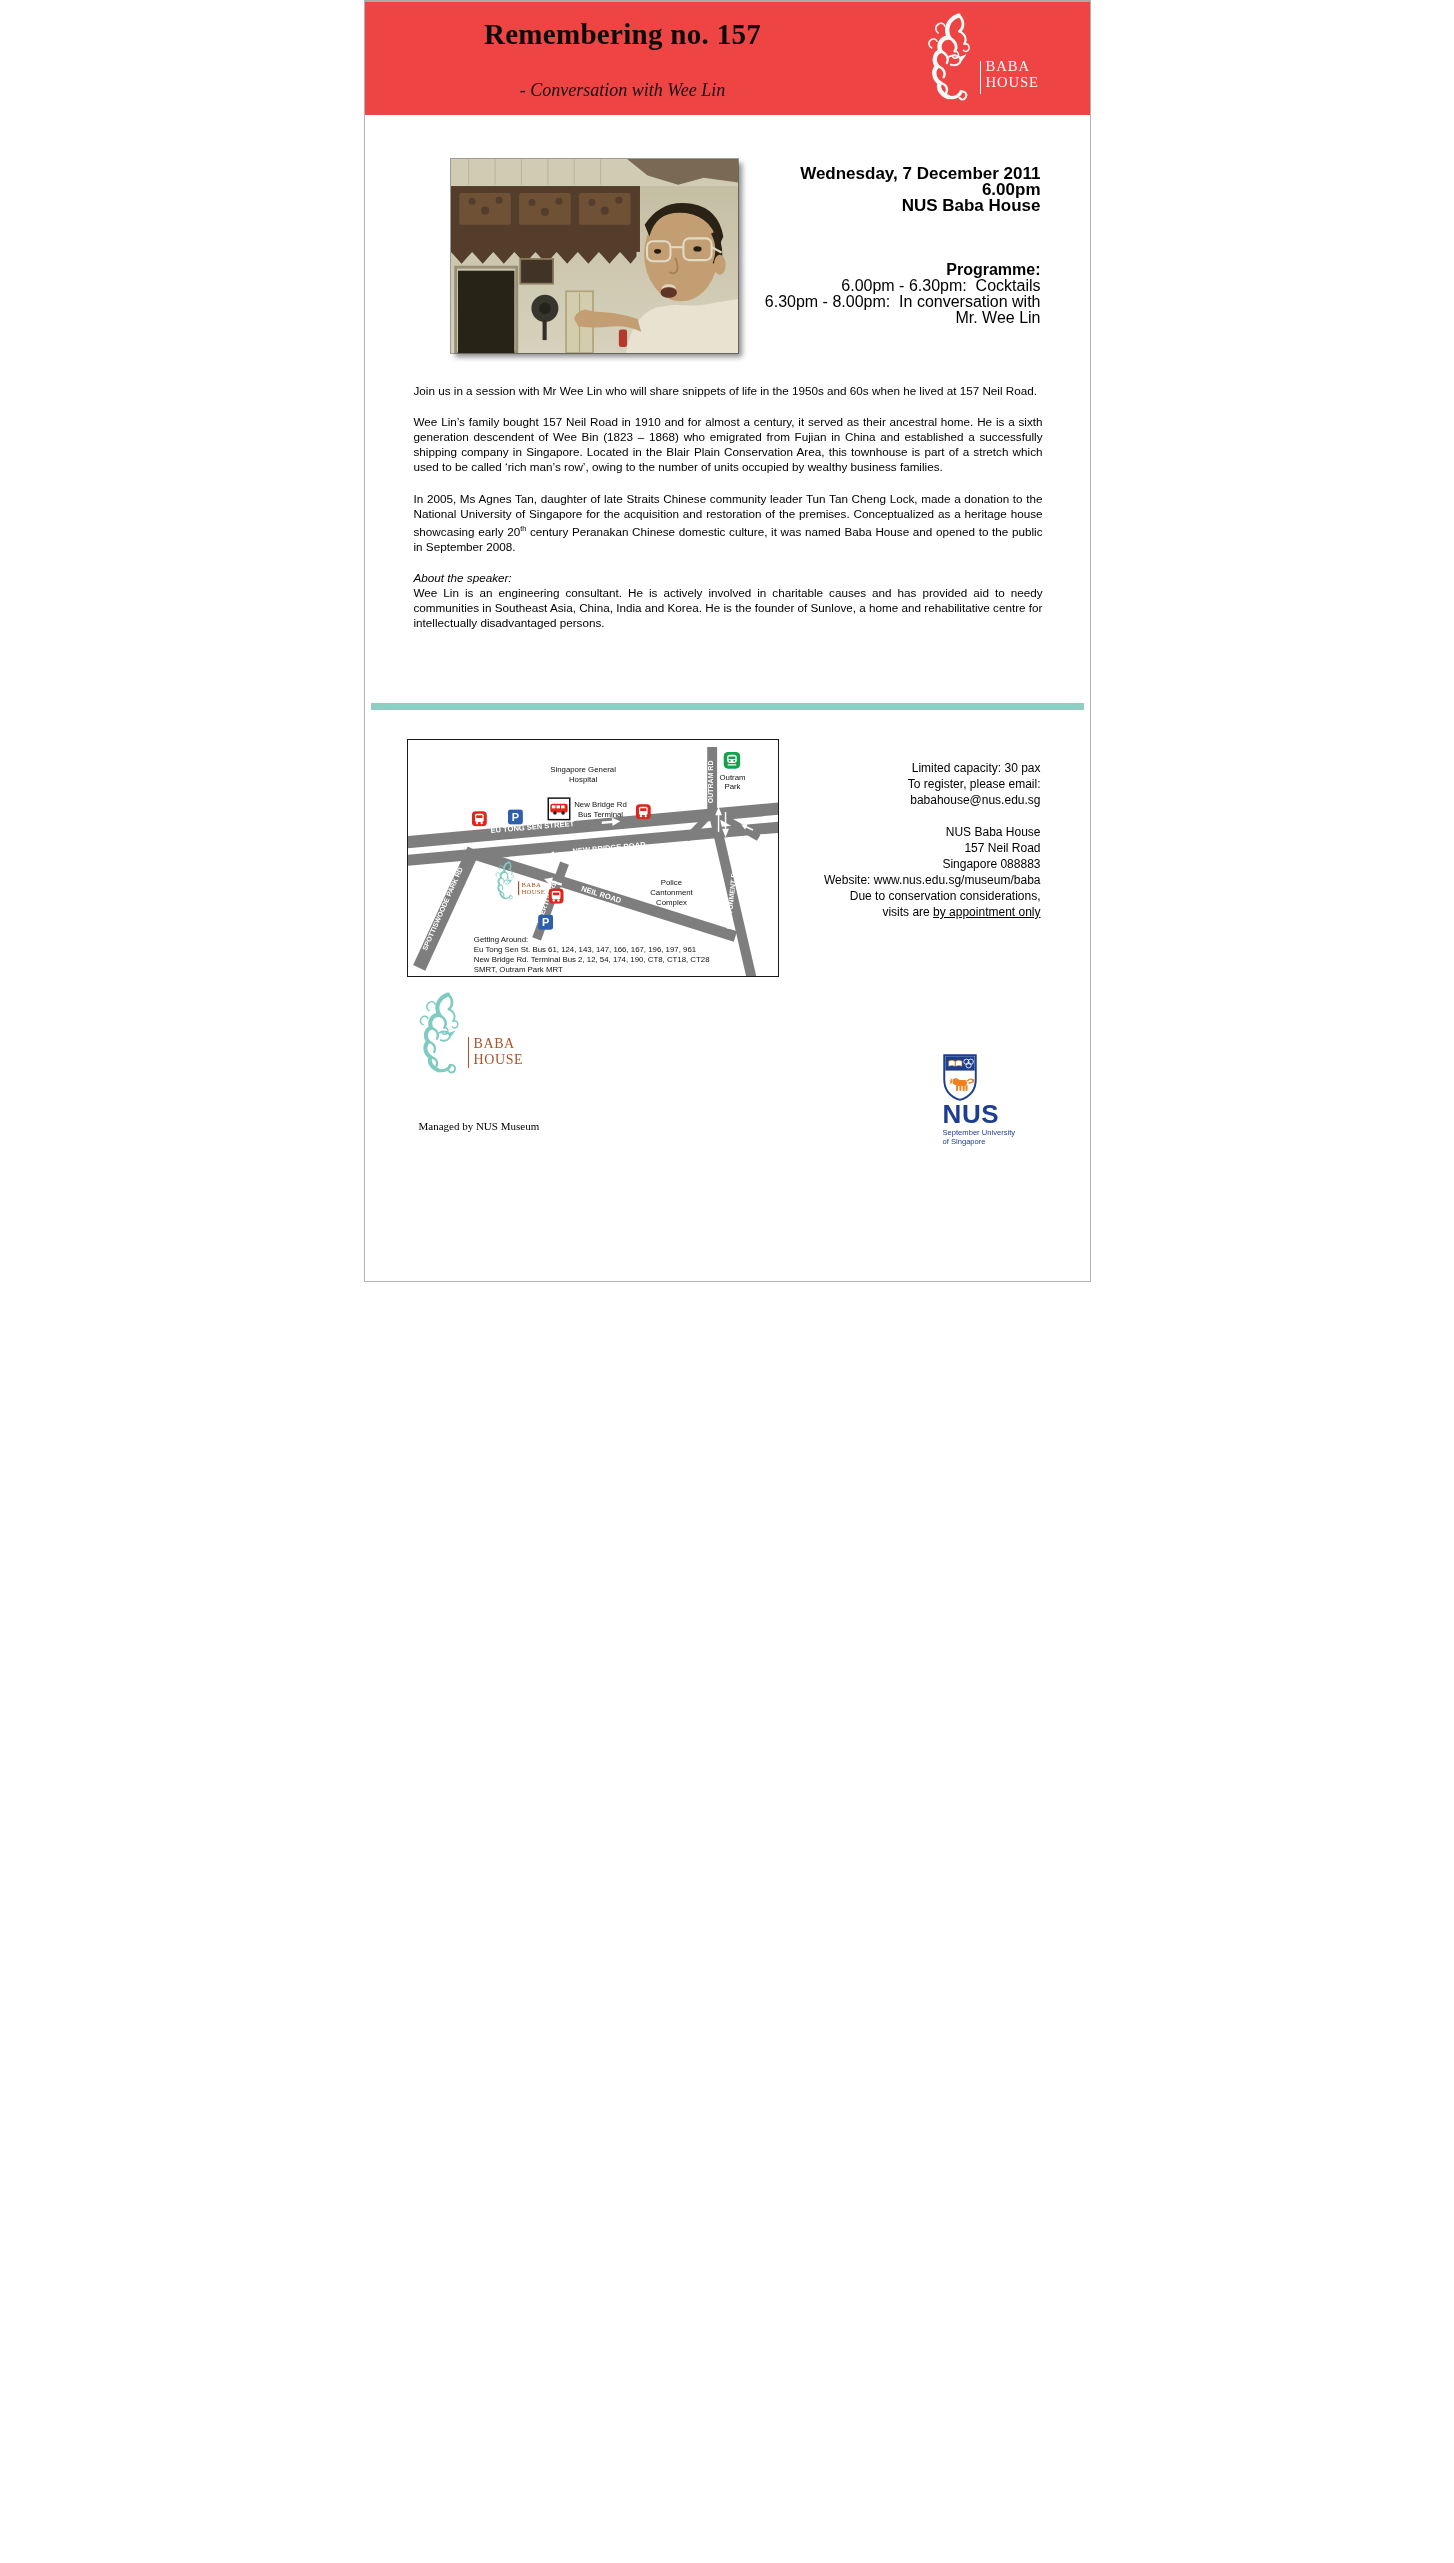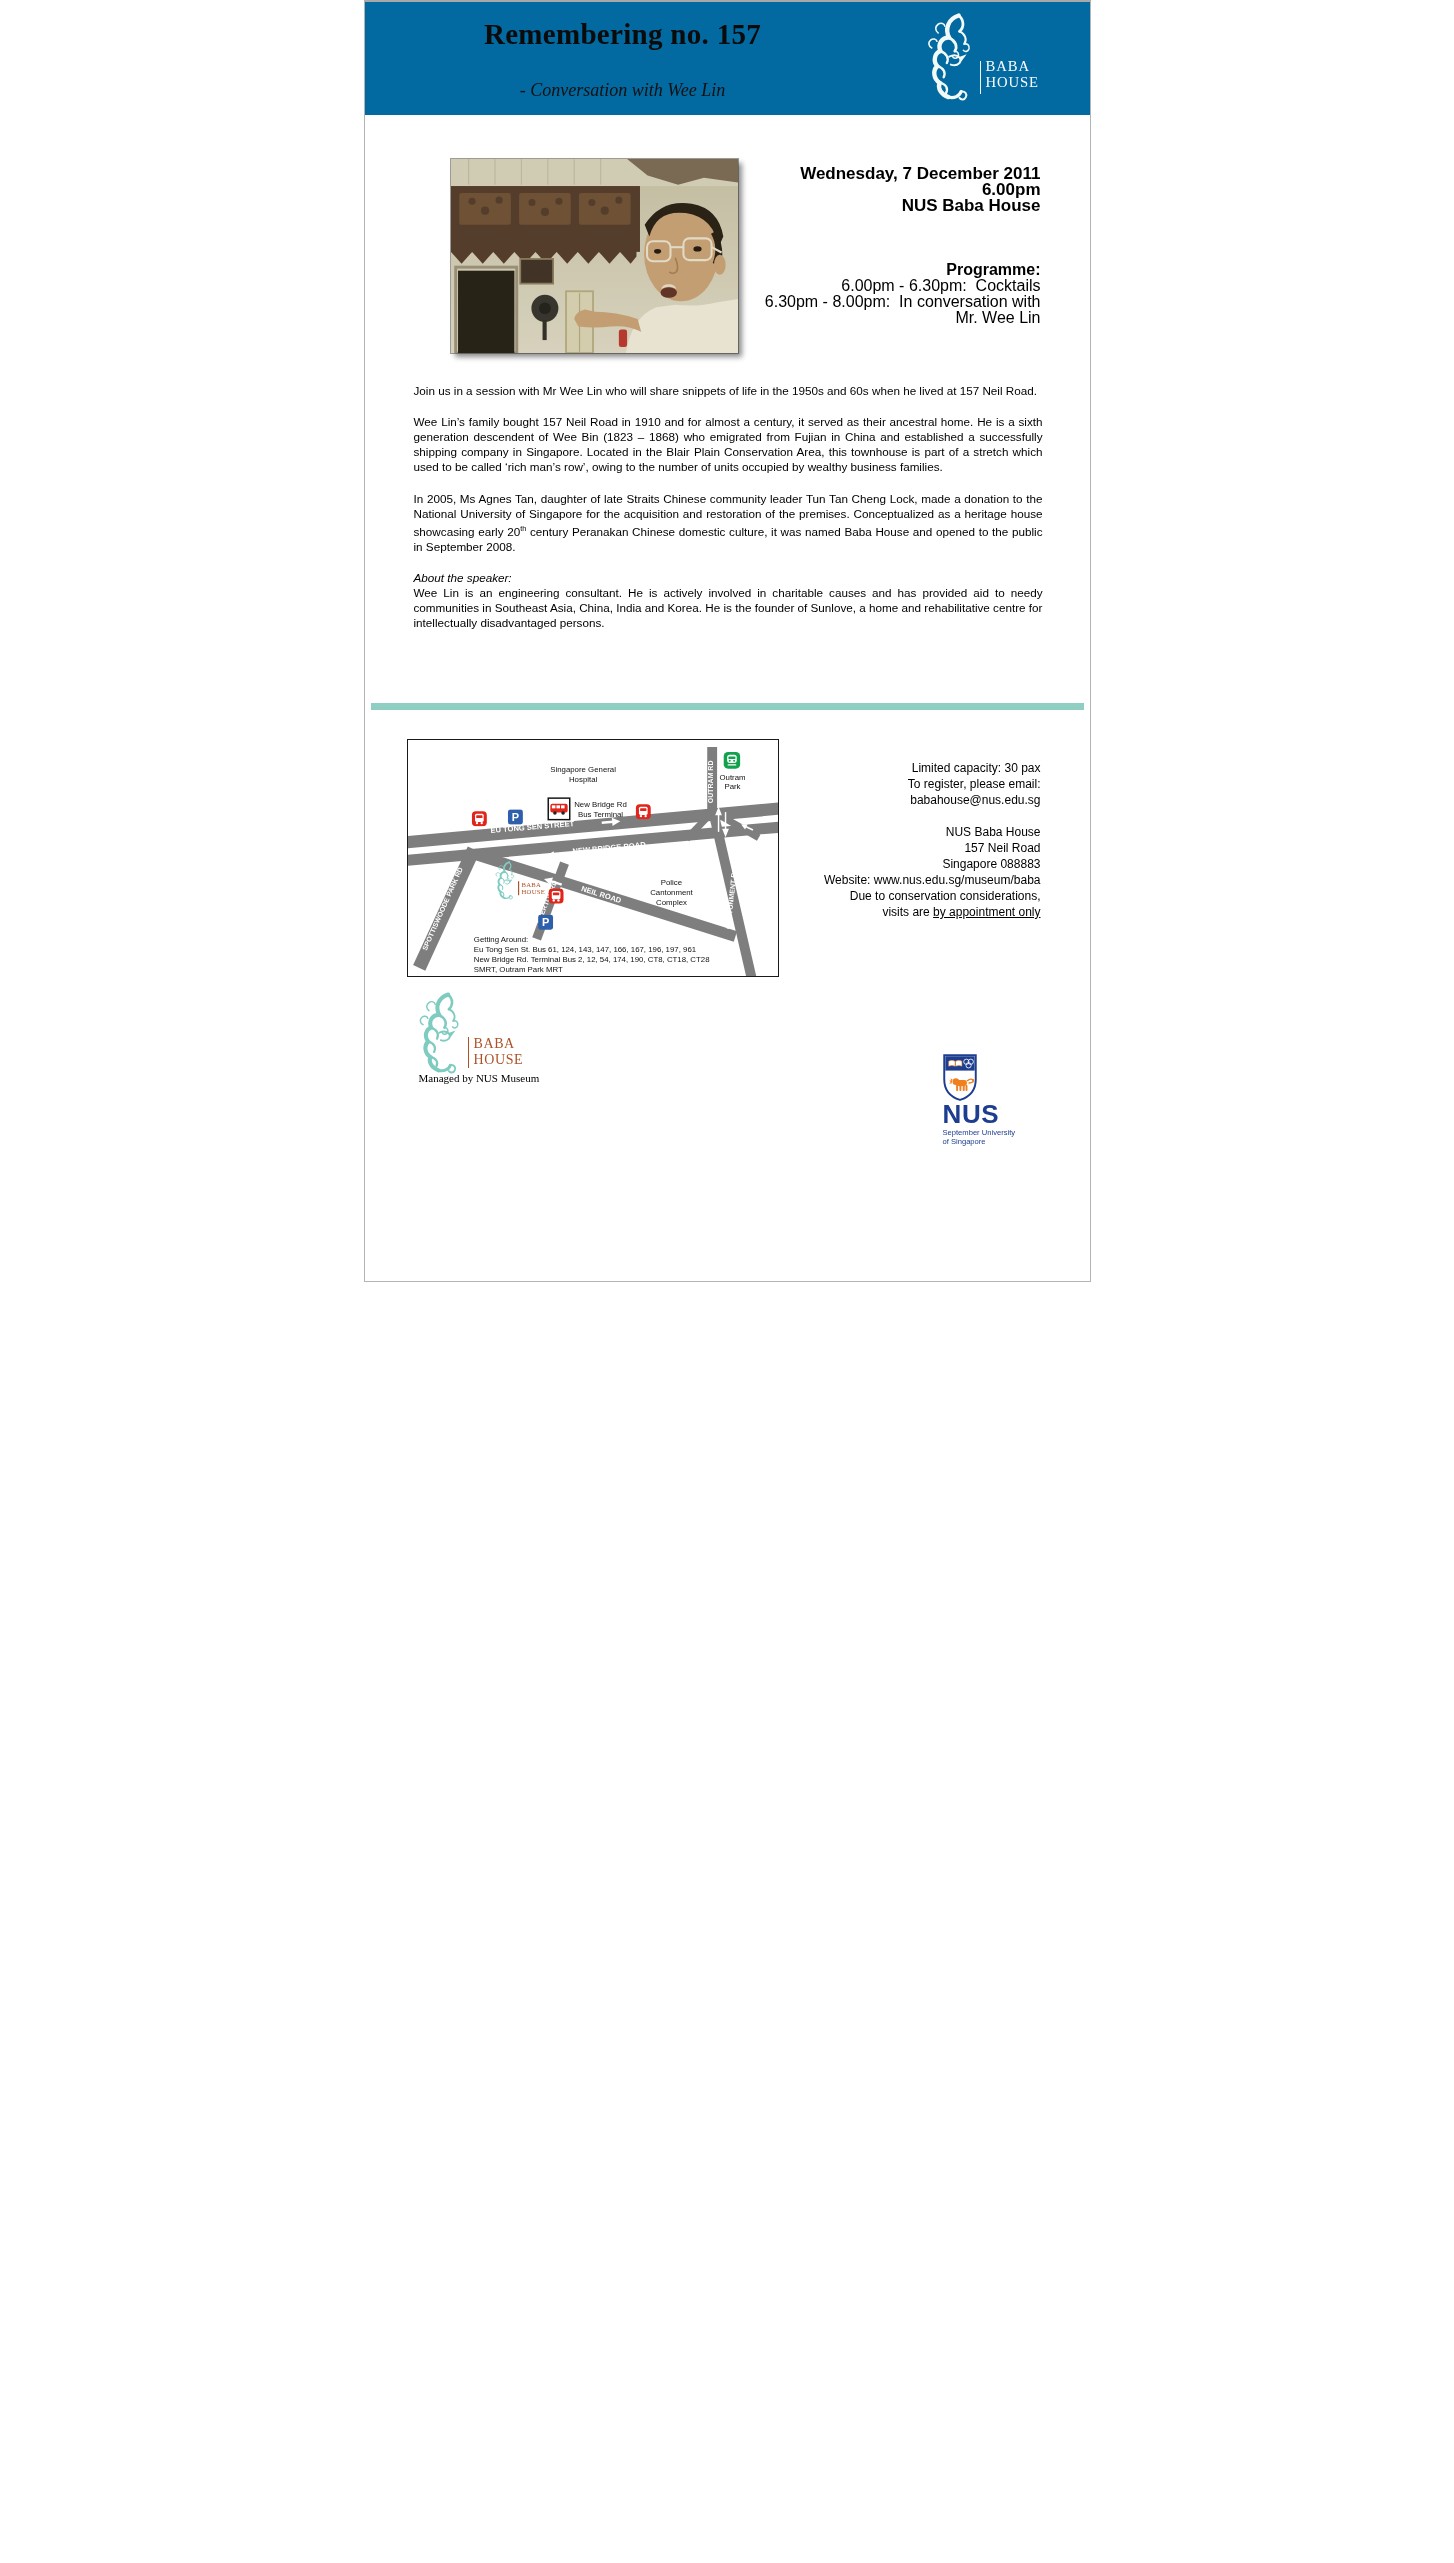--- a/index.html
+++ b/index.html
@@ -4,21 +4,21 @@
 <style>
   html,body{margin:0;padding:0;background:#ffffff;}
   .page{
     position:relative; width:727px; height:1282px; margin:0 auto;
     background:#fff; box-sizing:border-box;
     border-top:2.9px solid #a9a9a9; border-left:1.2px solid #b4b4b4;
     border-right:1.2px solid #b4b4b4; border-bottom:1.2px solid #b4b4b4;
     font-family:"Liberation Sans",sans-serif; color:#000; overflow:hidden;
   }
   
-  .header{position:absolute;left:0;top:0;width:100%;height:113px;background:#0369a1;}
+  .header{position:absolute;left:0;top:0;width:100%;height:113px;background:#ef4444;}
   .titlebox{position:absolute;left:32px;top:0;width:452px;height:100%;text-align:center;}
   .title{margin:0;padding-top:16px;font-family:"Liberation Serif",serif;font-weight:700;font-size:29px;letter-spacing:0.3px;color:#0b0b0b;}
   .subtitle{margin:14px;padding-top:15.2px;font-family:"Liberation Serif",serif;font-style:italic;font-size:18px;color:#111;}
   .header-logo{position:absolute;right:32px;top:5.9px;width:135px;height:103px;}
   .header-logo .phx{position:absolute;left:0;top:2.3px;width:54px;height:95px;color:#F2FAF7;}
   .header-logo .rule{position:absolute;left:57px;top:53px;width:1.8px;height:33px;background:#F2FAF7;}
   .header-logo .bh{position:absolute;left:63px;top:50px;color:#fdfefe;font-family:"Liberation Serif",serif;font-size:14.7px;line-height:16.4px;letter-spacing:0.9px;}
   
   .photo{position:absolute;left:86px;top:157px;width:287px;height:194px;
     box-shadow:3.5px 4.1px 5.3px rgba(0,0,0,.45);outline:0.6px solid rgba(40,40,30,.45);background:#cfcab2;}
@@ -43,21 +43,21 @@
   .maplbl{fill:#111;font-family:"Liberation Sans",sans-serif;}
   
   .register{position:absolute;right:49px;top:758px;width:328px;text-align:right;font-size:12px;line-height:16px;}
   .register .gap{height:16px;}
   .u{text-decoration:underline;}
   
   .footer-baba{position:absolute;left:50px;top:987px;width:194px;height:94px;}
   .footer-baba .phx{position:absolute;left:0;top:0;width:50px;height:89px;color:#7ECBC0;}
   .footer-baba .rule{position:absolute;left:53px;top:48px;width:1.8px;height:30.5px;background:#AC5227;}
   .footer-baba .bh{position:absolute;left:59px;top:47px;color:#AC5227;font-family:"Liberation Serif",serif;font-size:14px;line-height:16px;letter-spacing:0.6px;}
-  .managed{position:absolute;left:54px;top:1070px;font-family:"Liberation Serif",serif;font-size:11px;color:#000;}
+  .managed{position:absolute;left:54px;top:1118px;font-family:"Liberation Serif",serif;font-size:11px;color:#000;}
   .nus{position:absolute;left:578px;top:1052px;display:flex;align-items:flex-start;flex-direction:column;}
   .nus .shield{width:34px;height:47px;margin-right:4.7px;}
   .nus .words{padding-top:1.2px;}
   .nus .mark{font-weight:700;font-size:26px;line-height:25px;color:#1D3D8F;letter-spacing:0.6px;}
   .nus .sub{font-size:7.6px;line-height:8.8px;color:#1D3D8F;margin-top:1.8px;}
 </style>
 </head>
 <body>
 
 <svg width="0" height="0" style="position:absolute" aria-hidden="true">

